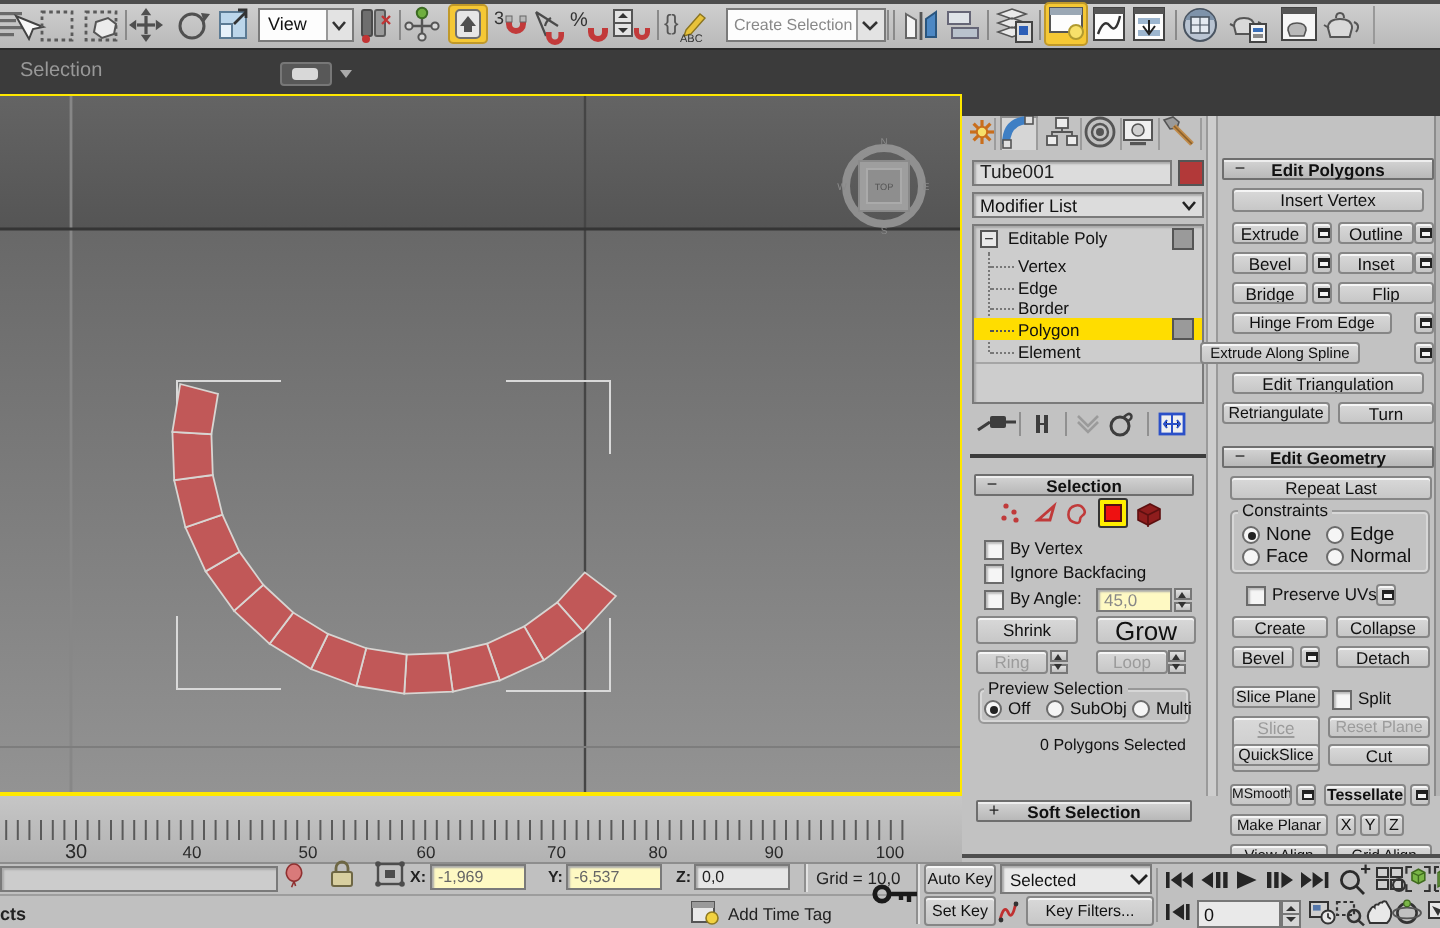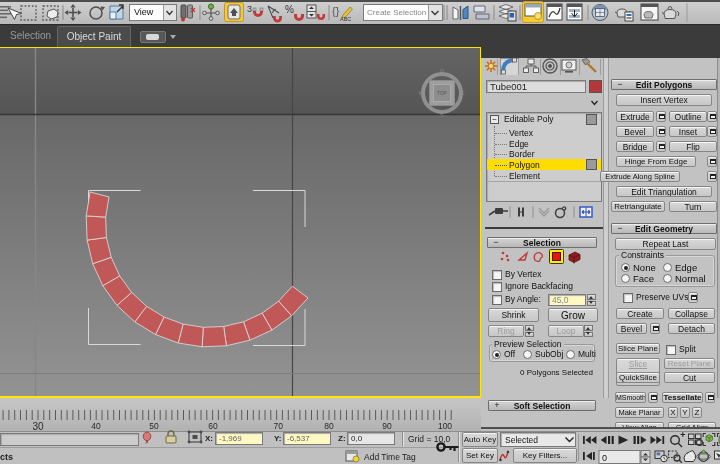--- a/index.html
+++ b/index.html
@@ -155,21 +155,20 @@
     </svg>
 
 <div class="fld" style="left:363px;top:4px;width:80px;height:17px;background:#fdfdfd;box-shadow:none;font-size:8px;line-height:15px;padding-left:3px;color:#888">Create Selection Se</div>
 <div class="abs" style="left:428px;top:5px;width:14px;height:15px;background:#e3e3e3;border-left:1px solid #999;"></div>
 <svg class="abs" style="left:430px;top:9px" width="10" height="8" viewBox="0 0 10 8">
       <path d="M1.5 2 l3.5 3.5 l3.5 -3.5" stroke="#333" stroke-width="1.3" fill="none"></path>
     </svg>
 
 <div class="abs" style="left:0;top:24px;width:720px;height:23px;background:#3b3b3b;border-top:1px solid #2a2a2a;"></div>
 <div class="abs" style="left:10px;top:30px;font-size:10px;color:#989898">Selection</div>
-<div class="abs" style="left:57px;top:26px;width:74px;height:21px;background:#4b4b4b;border:1px solid #666;border-bottom:none;border-radius:2px 2px 0 0;color:#dcdcdc;font-size:10px;text-align:center;line-height:20px">Object Paint</div>
 <div class="abs" style="left:140px;top:31px;width:26px;height:12px;background:#585858;border:1px solid #777;border-radius:2px;"></div>
 <div class="abs" style="left:146px;top:34px;width:13px;height:6px;background:#d8d8d8;border-radius:2px;"></div>
 <div class="abs" style="left:170px;top:35px;width:0;height:0;border:3px solid transparent;border-top:4px solid #aaa;"></div>
 
 <div class="abs" style="left:0;top:47px;width:481px;height:351px;background:#ffe800;"></div>
 <svg class="abs" style="left:0;top:48px" width="480" height="348" viewBox="0 0 480 348">
   <defs>
     <linearGradient id="vg1" x1="0" y1="0" x2="0" y2="1">
       <stop offset="0" stop-color="#646464"></stop>
           <stop offset="1" stop-color="#555555"></stop>
@@ -275,20 +274,21 @@
     <line x1="59.5" y1="1" x2="59.5" y2="17"></line>
         <line x1="79.5" y1="1" x2="79.5" y2="17"></line>
     <line x1="98.5" y1="1" x2="98.5" y2="17"></line>
         <line x1="119.5" y1="1" x2="119.5" y2="17"></line>
   </g>
 </svg>
 
 <div class="fld" style="left:486px;top:80px;width:100px;height:13px;font-size:9.5px;line-height:12px;padding-left:3px;background:#dcdcdc">Tube001</div>
 <div class="abs" style="left:589px;top:80px;width:13px;height:13px;background:#b23939;border:1px solid #555;"></div>
 
+<div class="fld" style="left:486px;top:96px;width:116px;height:13px;font-size:9px;line-height:12px;padding-left:3px;background:#dcdcdc;color:#111">Modifier List</div>
 <svg class="abs" style="left:590px;top:99px" width="9" height="8" viewBox="0 0 9 8">
       <path d="M1.5 2 l3 3.5 l3 -3.5" stroke="#222" stroke-width="1.3" fill="none"></path>
     </svg>
 
 <div class="abs" style="left:486px;top:112px;width:116px;height:90px;background:#cdcdcd;border:1px solid #7a7a7a;box-shadow:inset 1px 1px 1px #a8a8a8;"></div>
 <div class="abs" style="left:490px;top:115px;width:9px;height:9px;background:#e8e8e8;border:1px solid #555;font-size:8px;line-height:7px;text-align:center;color:#222">−</div>
 <div class="abs" style="left:504px;top:114px;font-size:8.5px;color:#111">Editable Poly</div>
 <div class="abs" style="left:586px;top:114px;width:11px;height:11px;background:#9a9a9a;border:1px solid #555;"></div>
 <div class="abs" style="left:494px;top:126px;width:1px;height:50px;border-left:1px dotted #777;"></div>
 <div class="abs" style="left:495px;top:133px;width:12px;height:1px;border-top:1px dotted #777;"></div>
@@ -345,21 +345,21 @@
 <span class="chk" style="left:492px;top:282px"></span>
     <span class="lbl" style="left:505px;top:281px;width:90px;font-size:8.5px">Ignore Backfacing</span>
 <span class="chk" style="left:492px;top:295px"></span>
     <span class="lbl" style="left:505px;top:294px;width:44px;font-size:8.5px">By Angle:</span>
 <div class="fld" style="left:548px;top:294px;width:38px;height:12px;font-size:8.5px;line-height:11px;padding-left:3px;color:#888">45,0</div>
 <span class="spn" style="left:587px;top:294px;height:12px">
       <span class="su" style="height:6px"></span>
       <span class="sd" style="height:5px"></span>
     </span>
 <div class="btn" style="left:488px;top:308px;width:51px;height:14px;line-height:13px;font-size:8.5px;color:#111;">Shrink</div>
-<div class="btn" style="left:548px;top:308px;width:50px;height:14px;line-height:13px;font-size:10px;color:#111;">Grow</div>
+<div class="btn" style="left:548px;top:308px;width:50px;height:14px;line-height:13px;font-size:13px;color:#111;">Grow</div>
 <div class="btn" style="left:488px;top:325px;width:36px;height:12px;line-height:11px;font-size:8.5px;color:#9b9b9b;">Ring</div>
 <span class="spn" style="left:525px;top:325px;height:12px">
       <span class="su" style="height:6px"></span>
       <span class="sd" style="height:5px"></span>
     </span>
 <div class="btn" style="left:548px;top:325px;width:36px;height:12px;line-height:11px;font-size:8.5px;color:#9b9b9b;">Loop</div>
 <span class="spn" style="left:584px;top:325px;height:12px">
       <span class="su" style="height:6px"></span>
       <span class="sd" style="height:5px"></span>
     </span>

